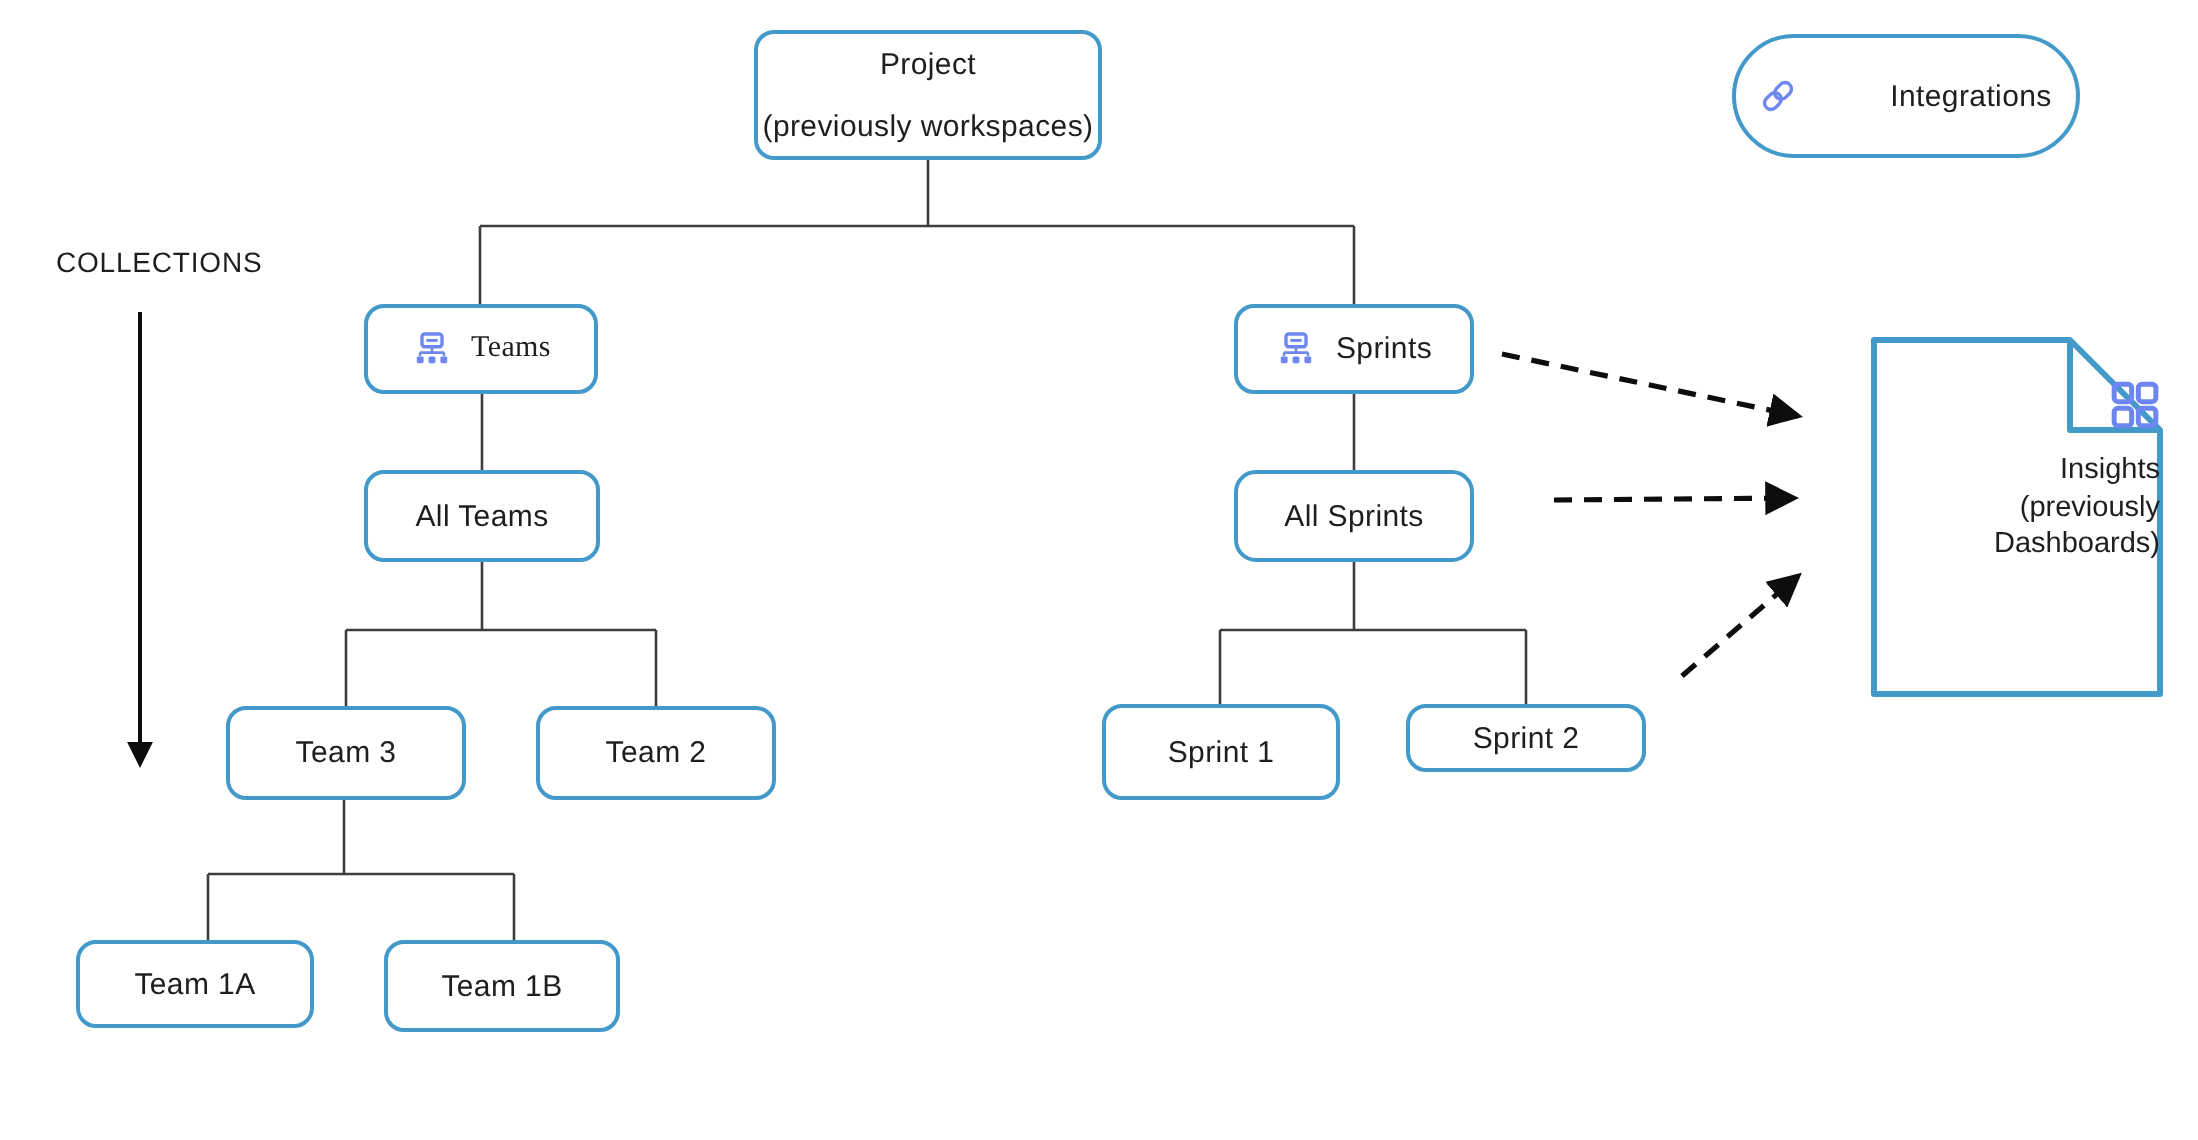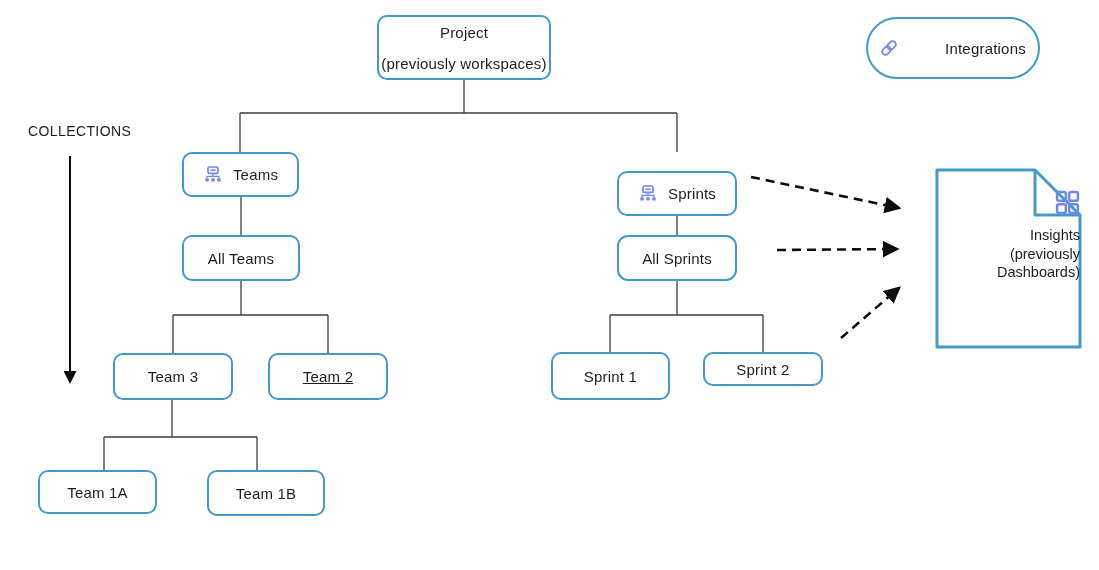--- a/index.html
+++ b/index.html
@@ -51,30 +51,30 @@
     text-align: center;
     font-size: 14.5px;
     line-height: 18.5px;
     pointer-events: none;
   }
   .doc-content .icon { margin-bottom: 11px; }
 
   
   .n-project     { left: 377px; top: 15px;  width: 174px; height: 65px; }
   .n-integrations{ left: 866px; top: 17px;  width: 174px; height: 62px; gap: 47px; }
-  .n-teams       { left: 182px; top: 152px; width: 117px; height: 45px; }
-  .n-sprints     { left: 617px; top: 152px; width: 120px; height: 45px; margin-top: 19px; }
+  .n-teams       { left: 182px; top: 152px; width: 117px; height: 45px; font-family: Liberation Serif, serif; }
+  .n-sprints     { left: 617px; top: 152px; width: 120px; height: 45px; }
   .n-all-teams   { left: 182px; top: 235px; width: 118px; height: 46px; }
   .n-all-sprints { left: 617px; top: 235px; width: 120px; height: 46px; border-radius: 11px; }
   .n-team1       { left: 113px; top: 353px; width: 120px; height: 47px; }
-  .n-team2       { left: 268px; top: 353px; width: 120px; height: 47px; text-decoration: underline; }
+  .n-team2       { left: 268px; top: 353px; width: 120px; height: 47px; }
   .n-sprint1     { left: 551px; top: 352px; width: 119px; height: 48px; }
   .n-sprint2     { left: 703px; top: 352px; width: 120px; height: 34px; }
   .n-team1a      { left: 38px;  top: 470px; width: 119px; height: 44px; }
-  .n-team1b      { left: 207px; top: 470px; width: 118px; height: 46px; }
+  .n-team1b      { left: 192px; top: 470px; width: 118px; height: 46px; }
 </style>
 </head>
 <body>
 
 <div class="canvas">
 
   <svg class="lines-layer" viewBox="0 0 1099 570" xmlns="http://www.w3.org/2000/svg">
     <defs>
       <marker id="arrowHead" viewBox="0 0 10 10" refX="8.5" refY="5" markerWidth="6.5" markerHeight="6.5" orient="auto-start-reverse">
         <path d="M0,0 L10,5 L0,10 z" fill="#0d0d0d"></path>

